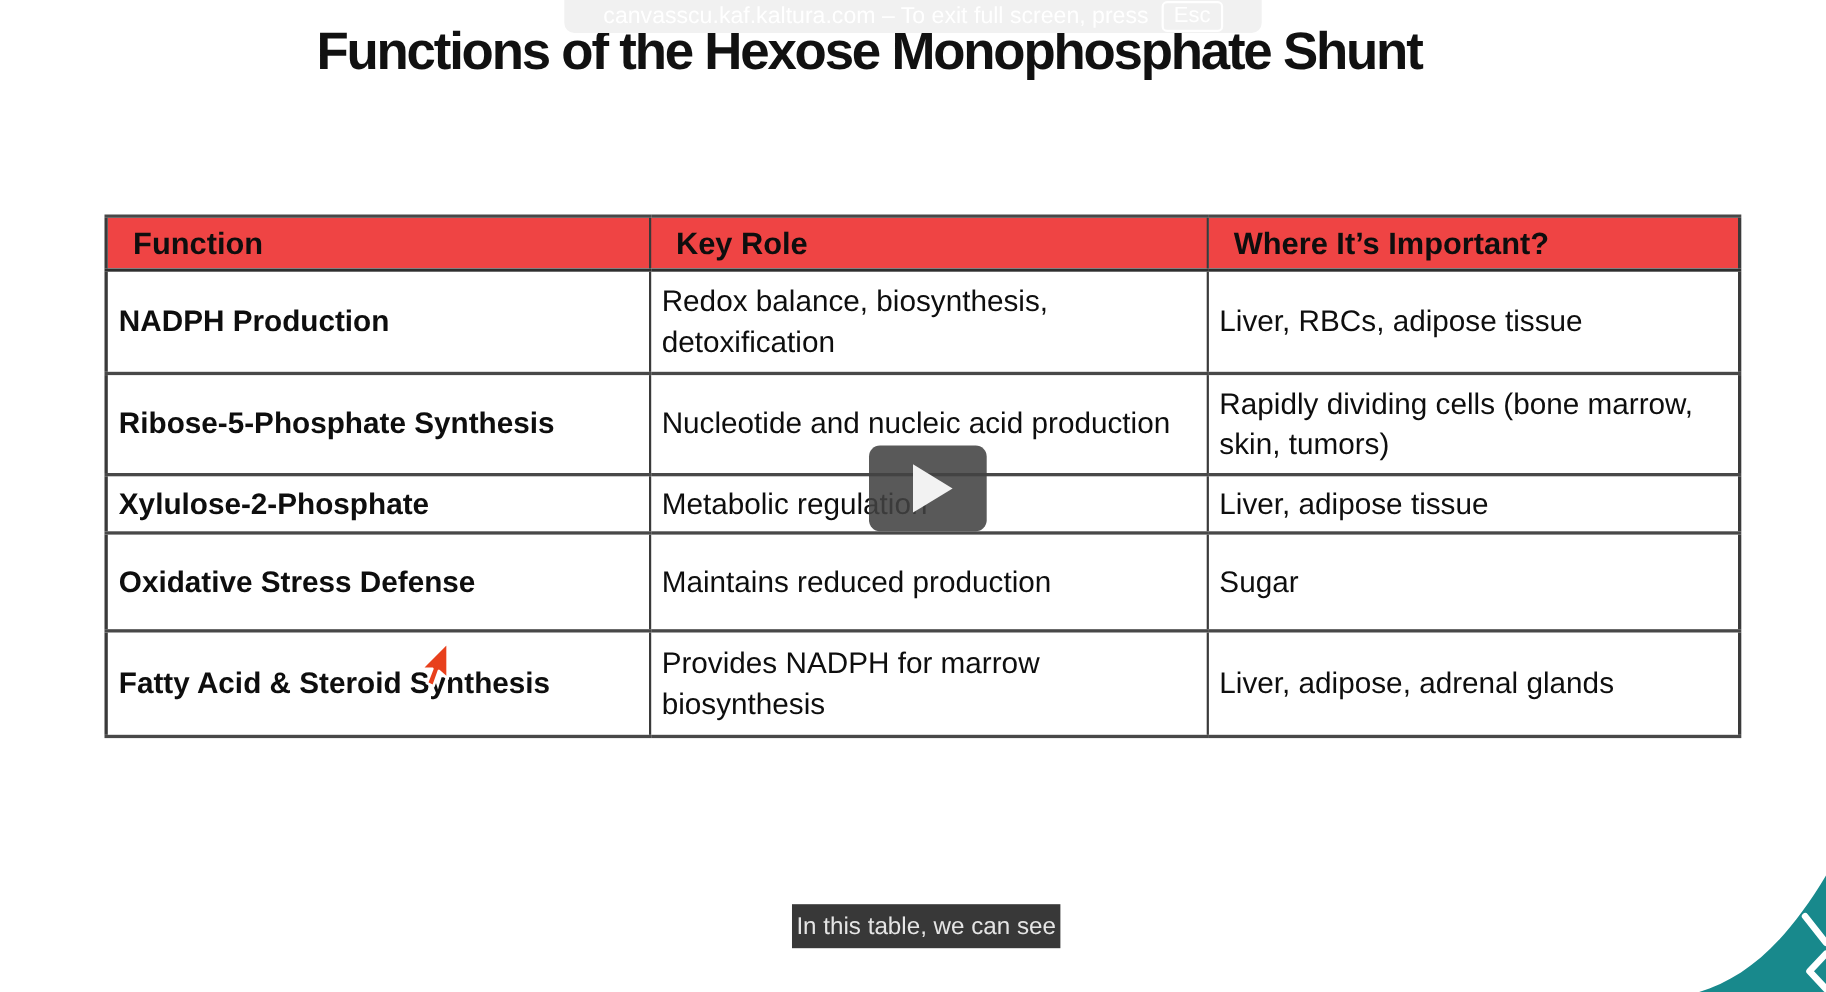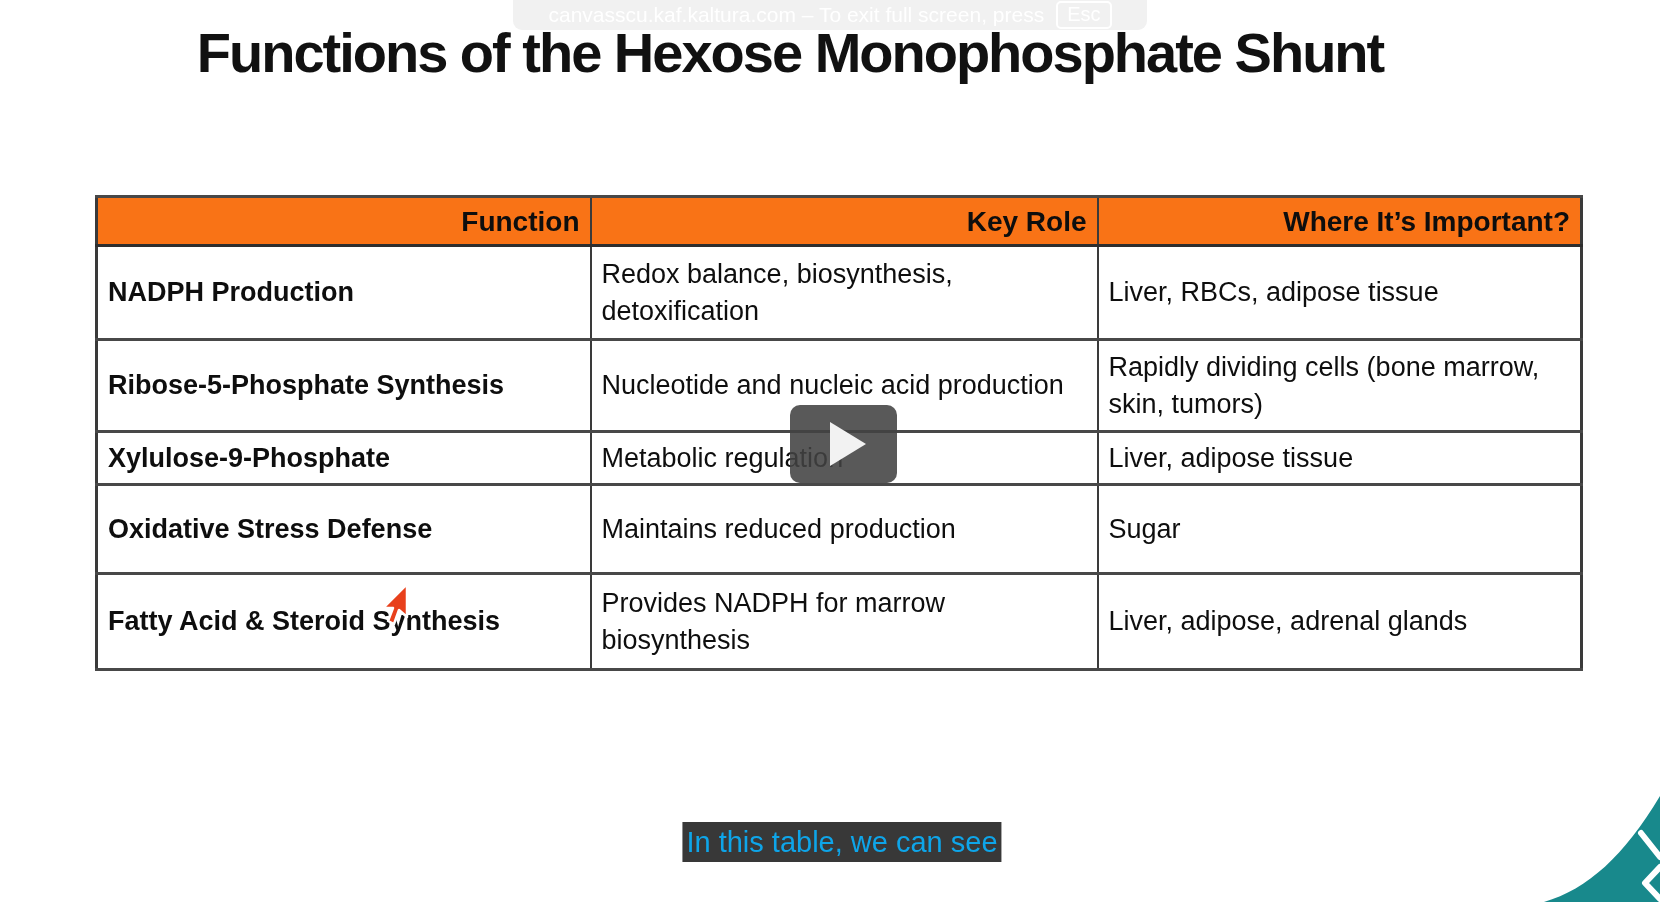--- a/index.html
+++ b/index.html
@@ -21,21 +21,21 @@
   }
   .esc-key{
     border:2px solid #ffffff;border-radius:5px;
     padding:0px 9px 2px 9px;font-size:20px;line-height:22px;
   }
 
   
   .slide-title{
     position:absolute;top:20px;left:0;width:1580px;
     text-align:center;
-    font-size:56px;font-weight:700;letter-spacing:-2px;
+    font-size:48px;font-weight:700;letter-spacing:-2px;
     color:#111111;
     z-index:5;
   }
 
   
   table.hmp{
     position:absolute;left:95px;top:195px;width:1485px;
     border-collapse:collapse;table-layout:fixed;
     z-index:5;
   }
@@ -45,22 +45,22 @@
   table.hmp th, table.hmp td{
     border-left:2px solid #3a3a3a;border-right:2px solid #3a3a3a;
     border-top:3px solid #484848;border-bottom:3px solid #484848;
     padding:2px 10px;
     font-size:27px;line-height:37px;color:#0e0e0e;
     vertical-align:middle;
     overflow:hidden;
   }
   table.hmp{border:3px solid #3a3a3a;}
   table.hmp th{
-    background:#f97316;
-    font-weight:700;font-size:28px;text-align:right;
+    background:#ef4444;
+    font-weight:700;font-size:28px;text-align:left;
     height:42px;border-bottom:3px solid #2e2e2e;padding-left:23px;
   }
   table.hmp td:first-child{font-weight:700;}
   tr.h93 td{height:87px;}
   tr.h91 td{height:85px;}
   tr.h96 td{height:90px;}
   tr.h52 td{height:46px;}
   tr.h88 td{height:82px;}
   tr.h95 td{height:89px;}
 
@@ -75,22 +75,22 @@
   .play-tri{
     width:0;height:0;margin-left:8px;
     border-top:22px solid transparent;
     border-bottom:22px solid transparent;
     border-left:36px solid #f2f2f2;
   }
 
   
   .caption-bar{
     position:absolute;top:822px;left:842px;transform:translateX(-50%);
-    background:#383838;color:#0ea5e9;
-    font-size:29px;line-height:40px;height:40px;
+    background:#383838;color:#e5e5e5;
+    font-size:22px;line-height:40px;height:40px;
     padding:0 4px;white-space:nowrap;
     z-index:30;
   }
 
   
   .cursor{position:absolute;left:380px;top:581px;z-index:50;}
 
   
   .corner-logo{position:absolute;right:0;bottom:0;z-index:15;}
 </style>
@@ -120,21 +120,21 @@
     <td>NADPH Production</td>
     <td>Redox balance, biosynthesis, detoxification</td>
     <td>Liver, RBCs, adipose tissue</td>
   </tr>
   <tr class="h91">
     <td>Ribose-5-Phosphate Synthesis</td>
     <td>Nucleotide and nucleic acid production</td>
     <td>Rapidly dividing cells (bone marrow, skin, tumors)</td>
   </tr>
   <tr class="h52">
-    <td>Xylulose-9-Phosphate</td>
+    <td>Xylulose-2-Phosphate</td>
     <td>Metabolic regulation</td>
     <td>Liver, adipose tissue</td>
   </tr>
   <tr class="h88">
     <td>Oxidative Stress Defense</td>
     <td>Maintains reduced production</td>
     <td>Sugar</td>
   </tr>
   <tr class="h95">
     <td>Fatty Acid &amp; Steroid Synthesis</td>

